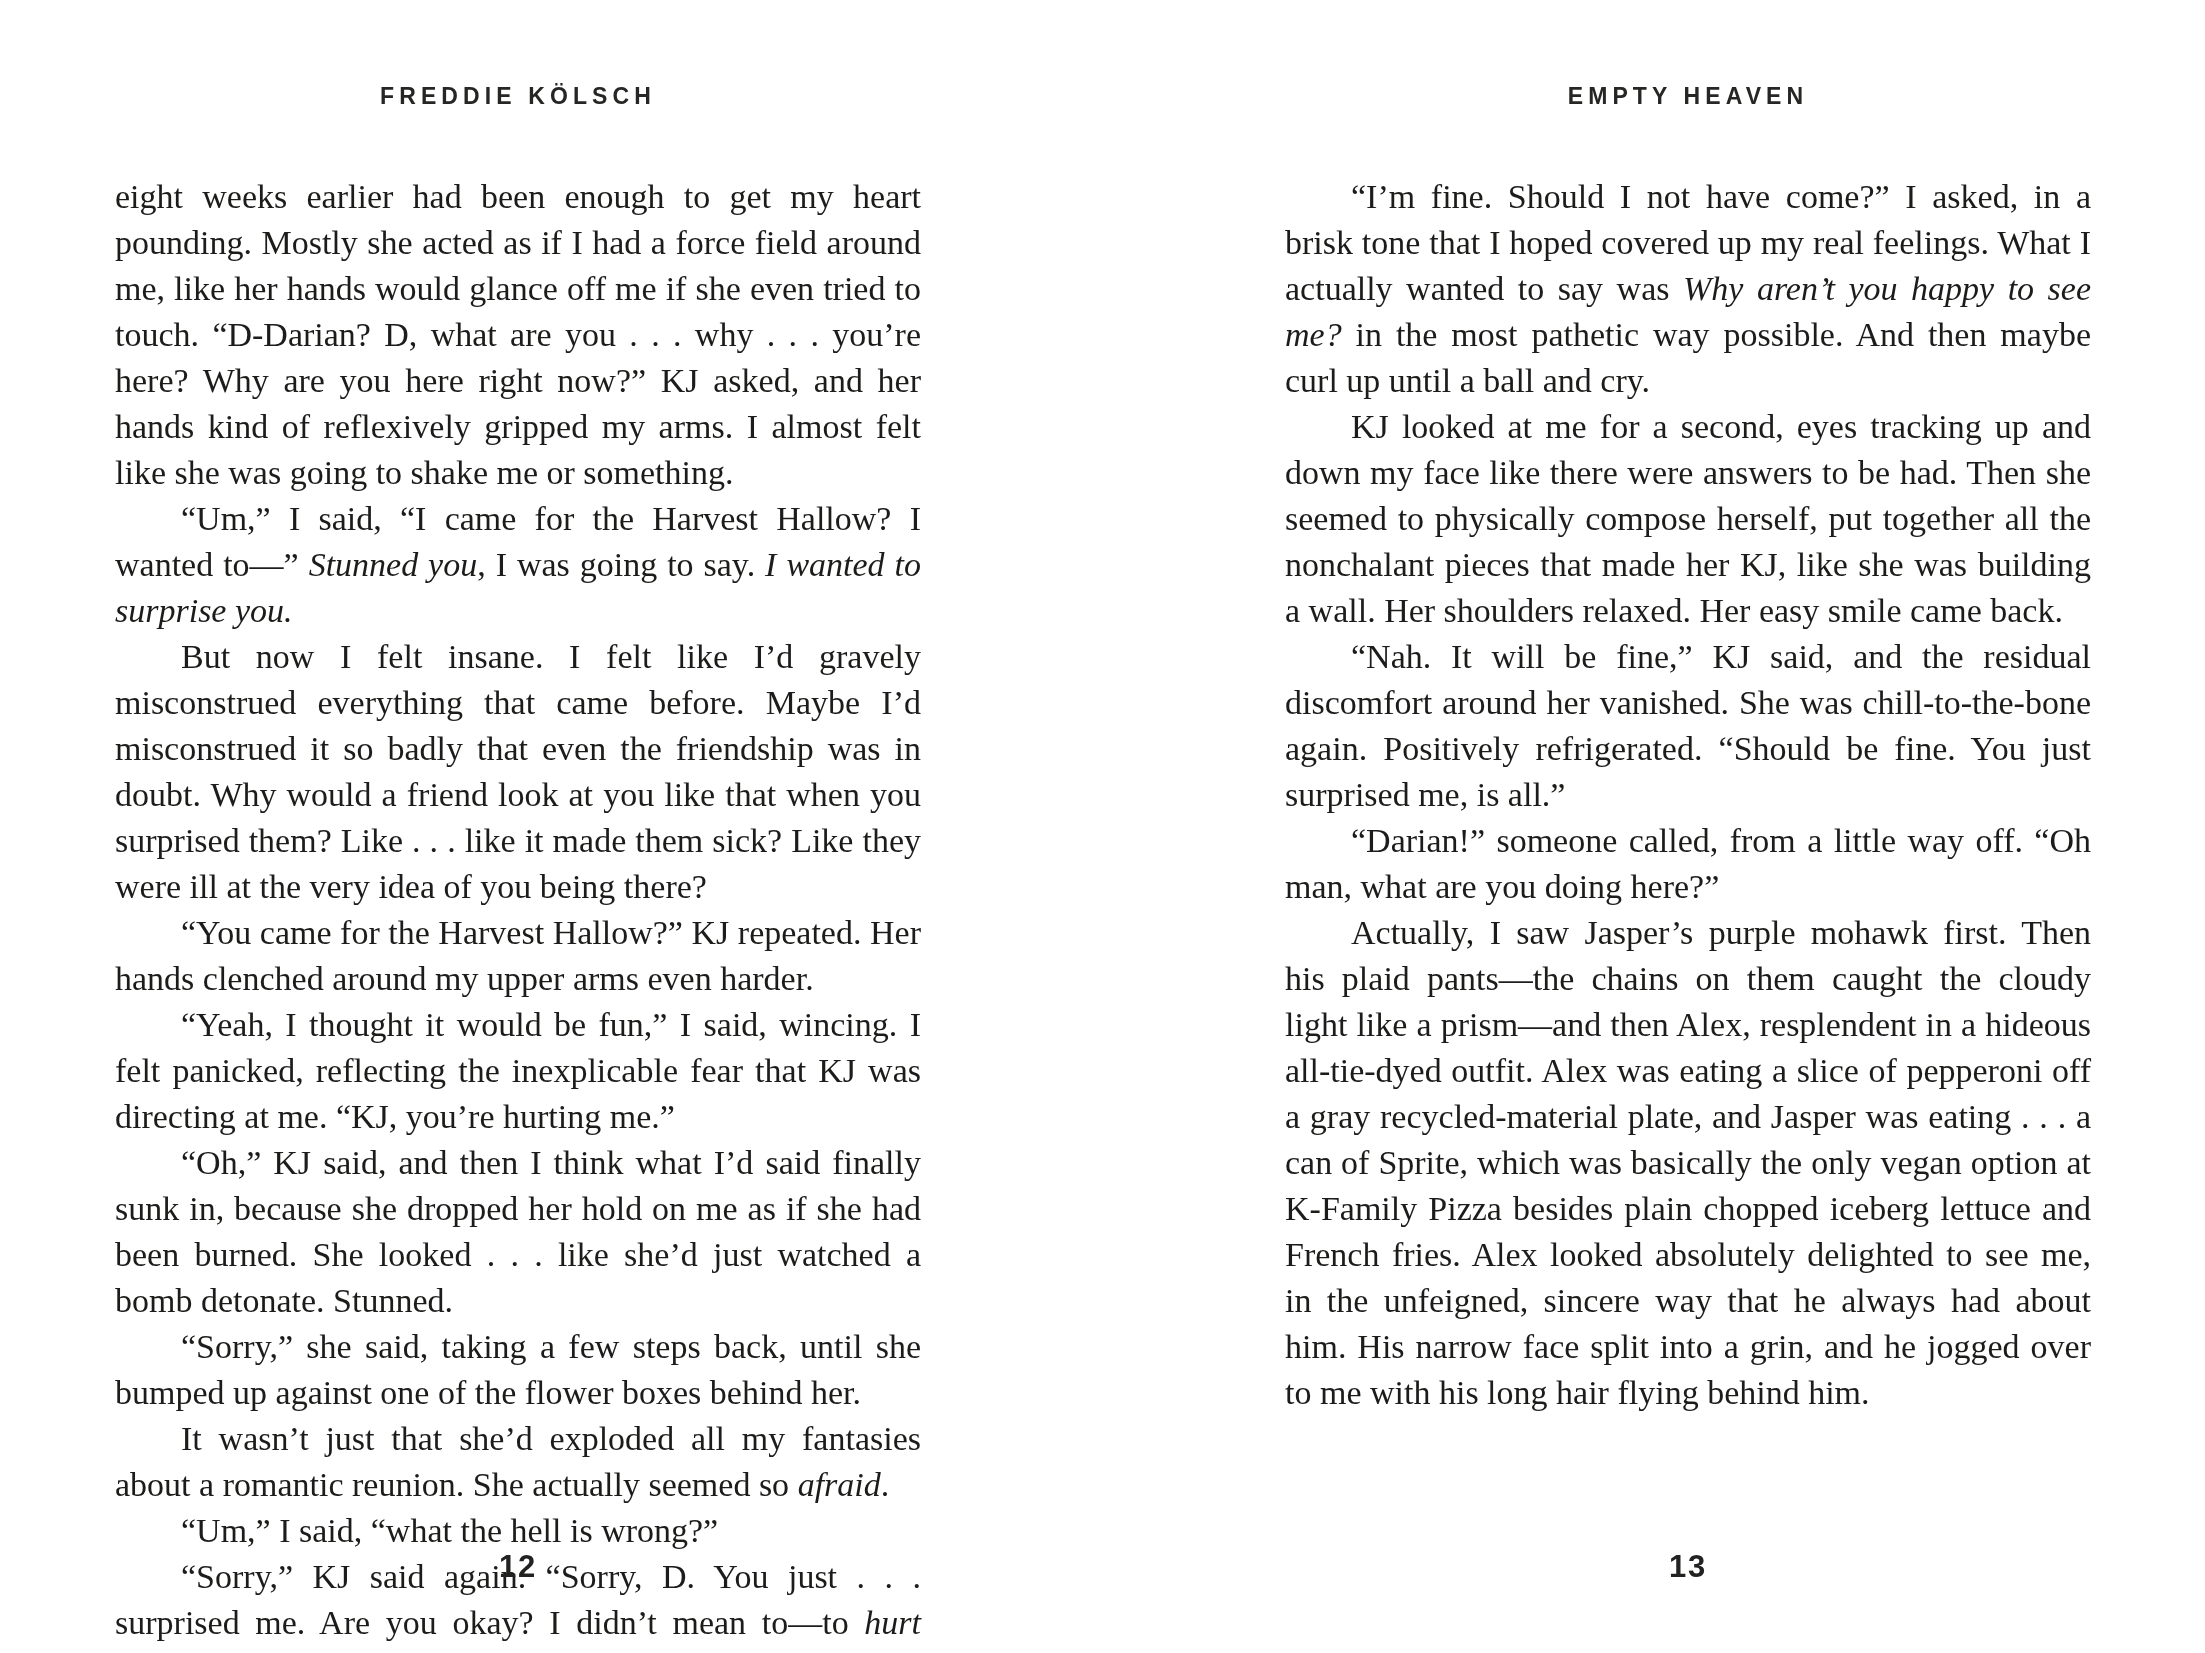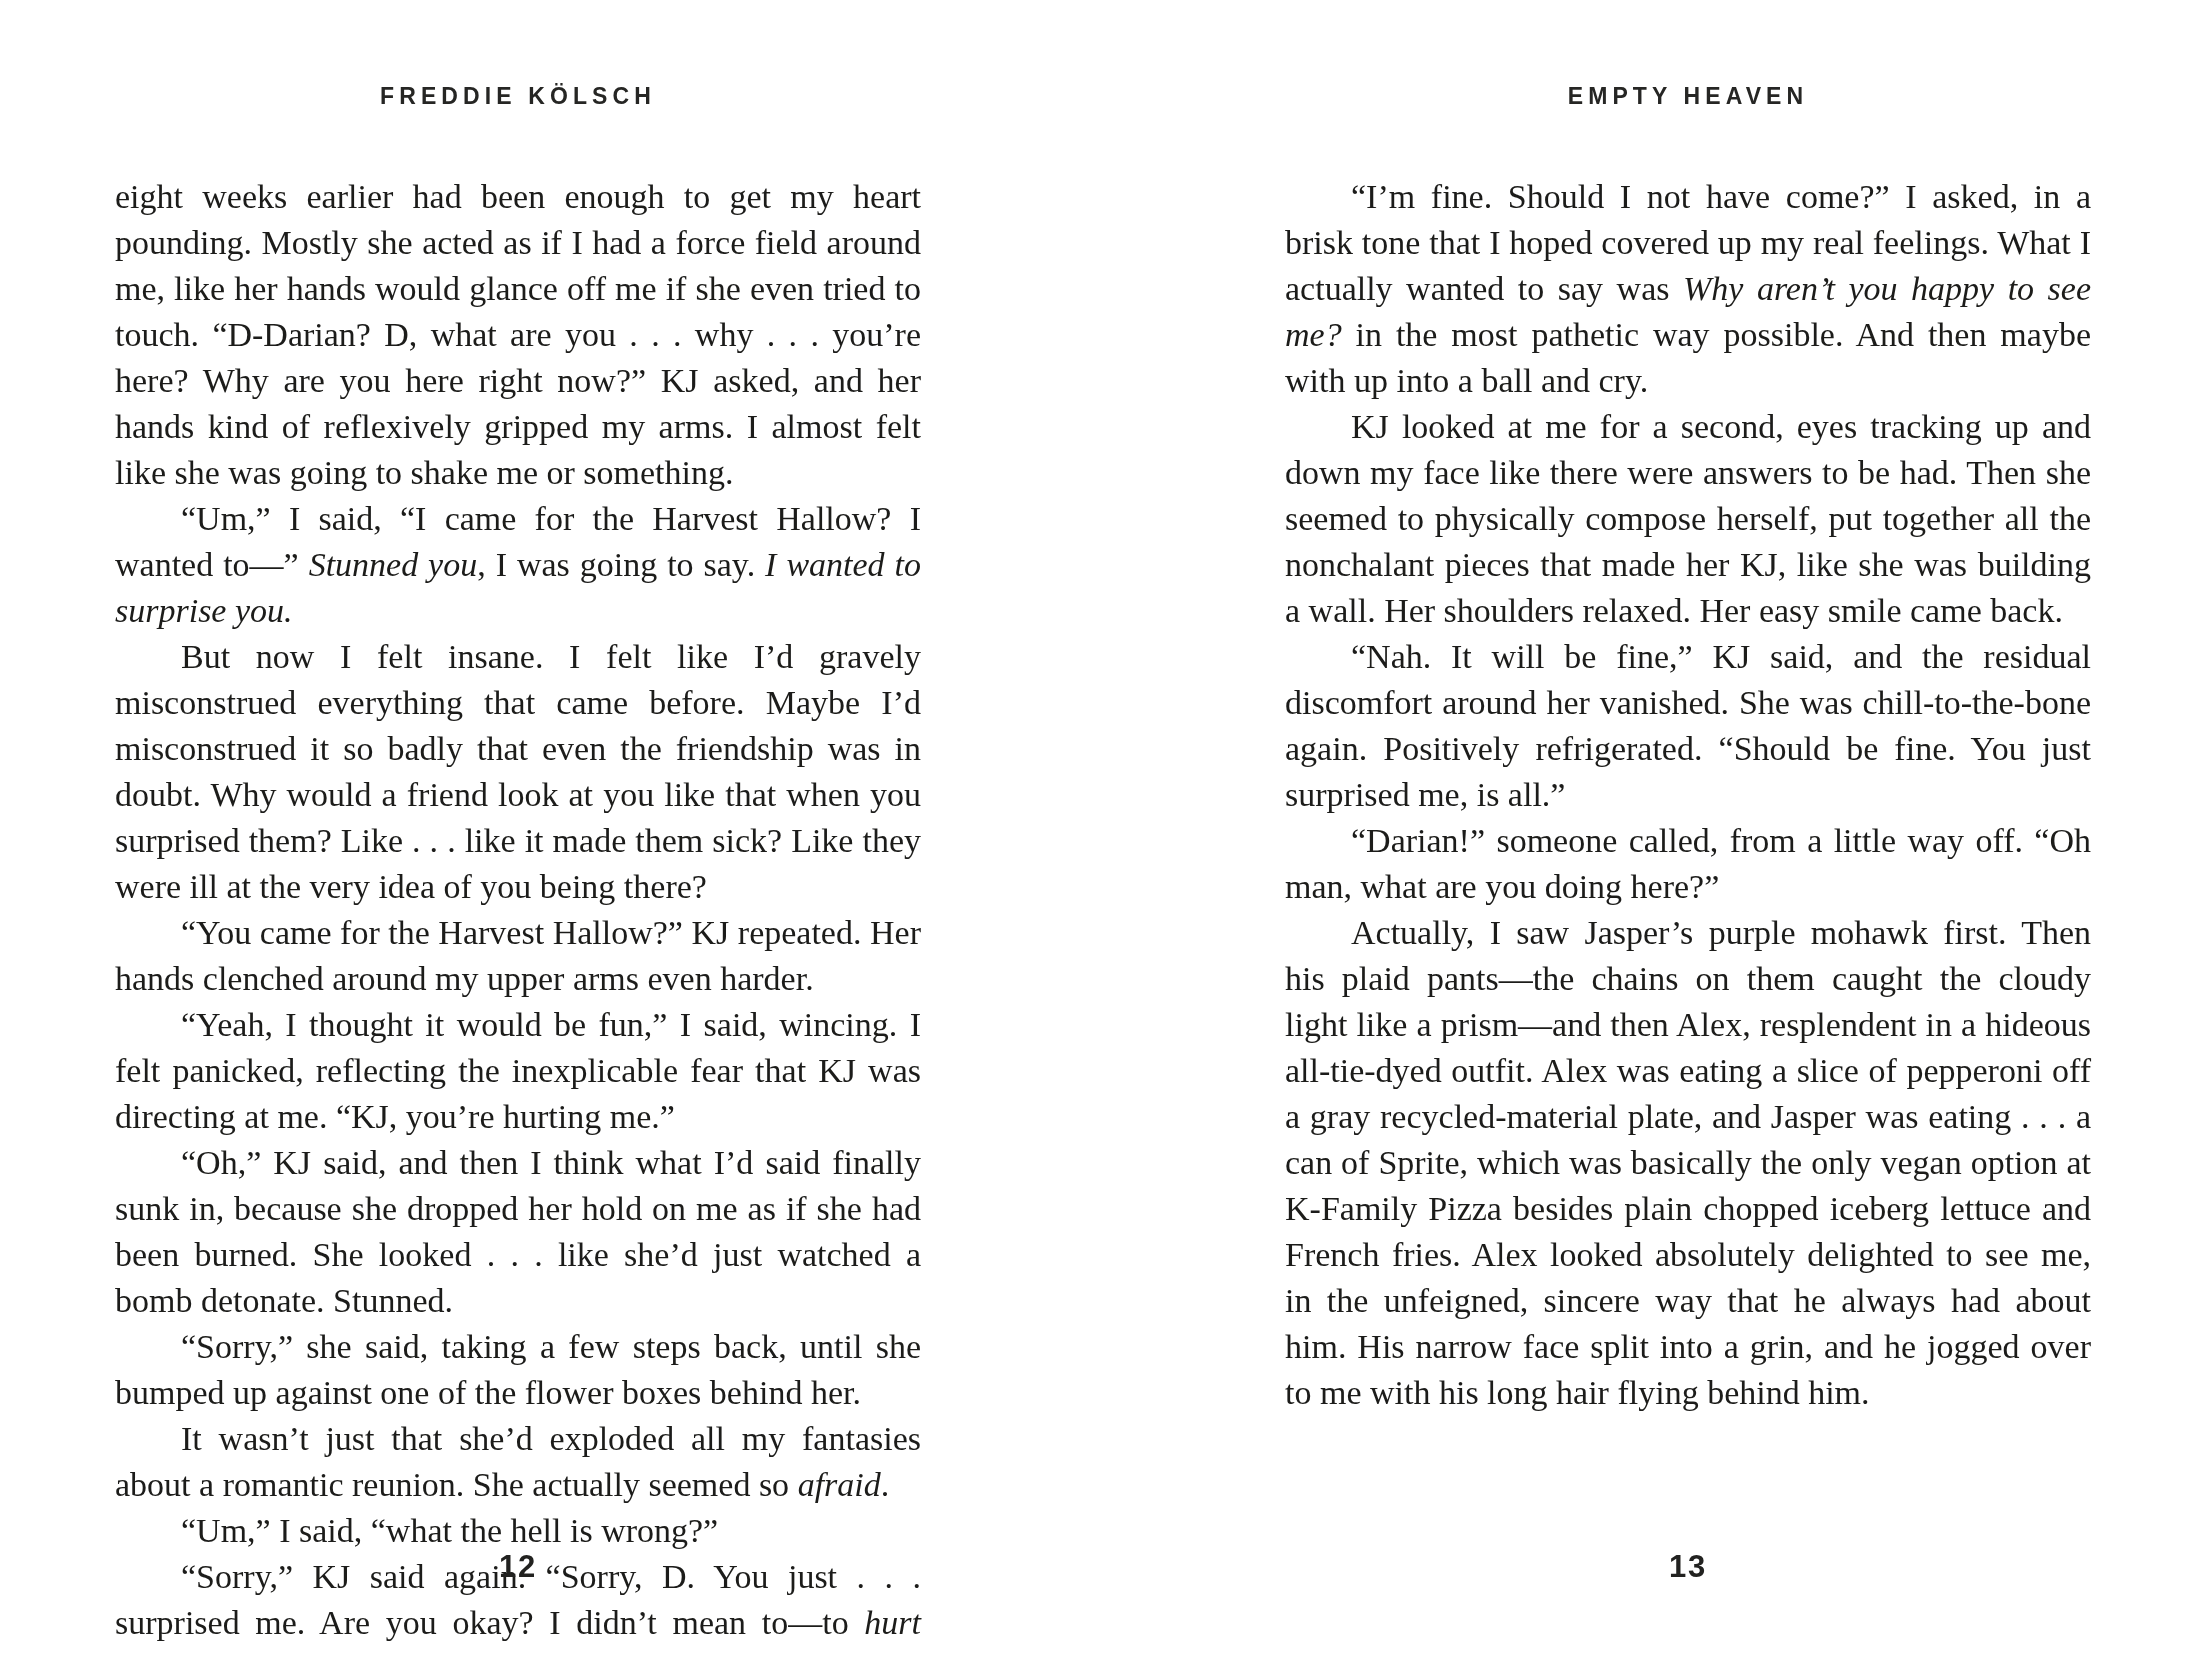--- a/index.html
+++ b/index.html
@@ -85,21 +85,21 @@
       <p class="para indent"><span>It wasn’t just that she’d exploded all my fantasies about a romantic reunion. She actually seemed so </span><em>afraid</em><span>.</span></p>
       <p class="para indent"><span>“Um,” I said, “what the hell is wrong?”</span></p>
       <p class="para indent"><span>“Sorry,” KJ said again. “Sorry, D. You just&nbsp;.&nbsp;.&nbsp;. surprised me. Are you okay? I didn’t mean to—to </span><em>hurt</em><span> you, oh fuck—”</span></p>
     </div>
   <div class="page-number">12</div>
 </div>
 
 <div class="page page-right">
   <div class="running-header">EMPTY HEAVEN</div>
   <div class="text-block">
-      <p class="para indent"><span>“I’m fine. Should I not have come?” I asked, in a brisk tone that I hoped covered up my real feelings. What I actually wanted to say was </span><em>Why aren’t you happy to see me?</em><span> in the most pathetic way possible. And then maybe with up into a ball and cry.</span></p>
+      <p class="para indent"><span>“I’m fine. Should I not have come?” I asked, in a brisk tone that I hoped covered up my real feelings. What I actually wanted to say was </span><em>Why aren’t you happy to see me?</em><span> in the most pathetic way possible. And then maybe curl up until a ball and cry.</span></p>
       <p class="para indent"><span>KJ looked at me for a second, eyes tracking up and down my face like there were answers to be had. Then she seemed to physically compose herself, put together all the nonchalant pieces that made her KJ, like she was building a wall. Her shoulders relaxed. Her easy smile came back.</span></p>
       <p class="para indent"><span>“Nah. It will be fine,” KJ said, and the residual discomfort around her vanished. She was chill-to-the-bone again. Positively refrigerated. “Should be fine. You just surprised me, is all.”</span></p>
       <p class="para indent"><span>“Darian!” someone called, from a little way off. “Oh man, what are you doing here?”</span></p>
       <p class="para indent"><span>Actually, I saw Jasper’s purple mohawk first. Then his plaid pants—the chains on them caught the cloudy light like a prism—and then Alex, resplendent in a hideous all-tie-dyed outfit. Alex was eating a slice of pepperoni off a gray recycled-material plate, and Jasper was eating&nbsp;.&nbsp;.&nbsp;. a can of Sprite, which was basically the only vegan option at K-Family Pizza besides plain chopped iceberg lettuce and French fries. Alex looked absolutely delighted to see me, in the unfeigned, sincere way that he always had about him. His narrow face split into a grin, and he jogged over to me with his long hair flying behind him.</span></p>
     </div>
   <div class="page-number">13</div>
 </div>
 
 
 </body></html>

